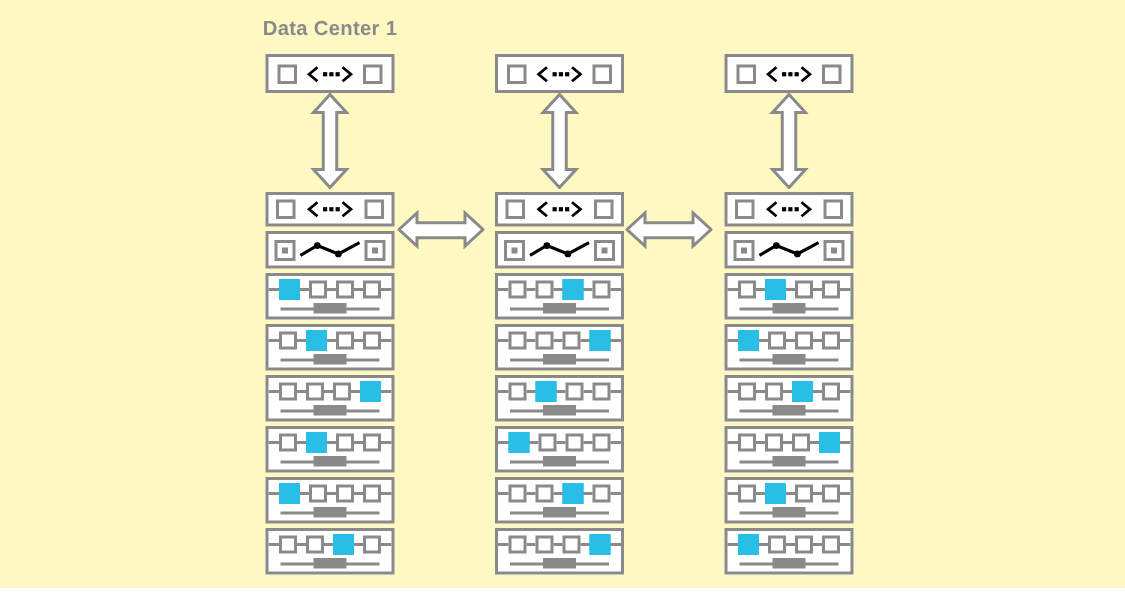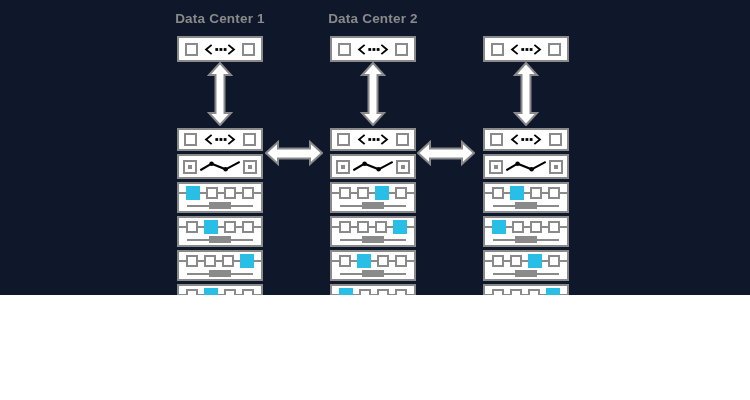--- a/index.html
+++ b/index.html
@@ -2,21 +2,21 @@
 <html style="--gray: #8a8a8a; --cyan: #28bee6; --boxfill: #ffffff;"><head>
 <meta charset="utf-8">
 <style>
   :root{
     --gray:#8a8a8a;
     --cyan:#28bee6;
     --boxfill:#ffffff;
   }
   html,body{margin:0;padding:0;background:#fff;}
   .canvas{
-    position:relative;width:750px;height:295px;background:#0f172a;overflow:hidden;
+    position:relative;width:750px;height:392px;background:#fef9c3;overflow:hidden;
     font-family:"Liberation Sans", sans-serif;
   }
   .column{position:absolute;top:0;width:86px;height:400px;}
   .col-0{left:177px}.col-1{left:330px}.col-2{left:483px}
 
   .dc-title{
     position:absolute;top:11px;left:-10px;width:106px;text-align:center;
     font-size:13.5px;font-weight:bold;color:var(--gray);letter-spacing:.2px;white-space:nowrap;
   }
 
@@ -202,21 +202,20 @@
             </div>
     <div class="slider-row">
       <span class="slider-line"></span>
       <span class="slider-thumb"></span>
     </div>
   </div>
 </div>
   </div>
 
   <div class="column col-1">
-    <div class="dc-title">Data Center 2</div>
 
     <div class="device-box top-device">
       <span class="sq"></span>
       <span class="code-icon">
         <svg width="34" height="13" viewBox="0 0 36 14">
           <polyline points="9,2 3,7 9,12" fill="none" stroke="currentColor" stroke-width="2"></polyline>
           <polyline points="27,2 33,7 27,12" fill="none" stroke="currentColor" stroke-width="2"></polyline>
           <rect x="13" y="5.5" width="3" height="3" fill="currentColor"></rect>
           <rect x="17.5" y="5.5" width="3" height="3" fill="currentColor"></rect>
           <rect x="22" y="5.5" width="3" height="3" fill="currentColor"></rect>

